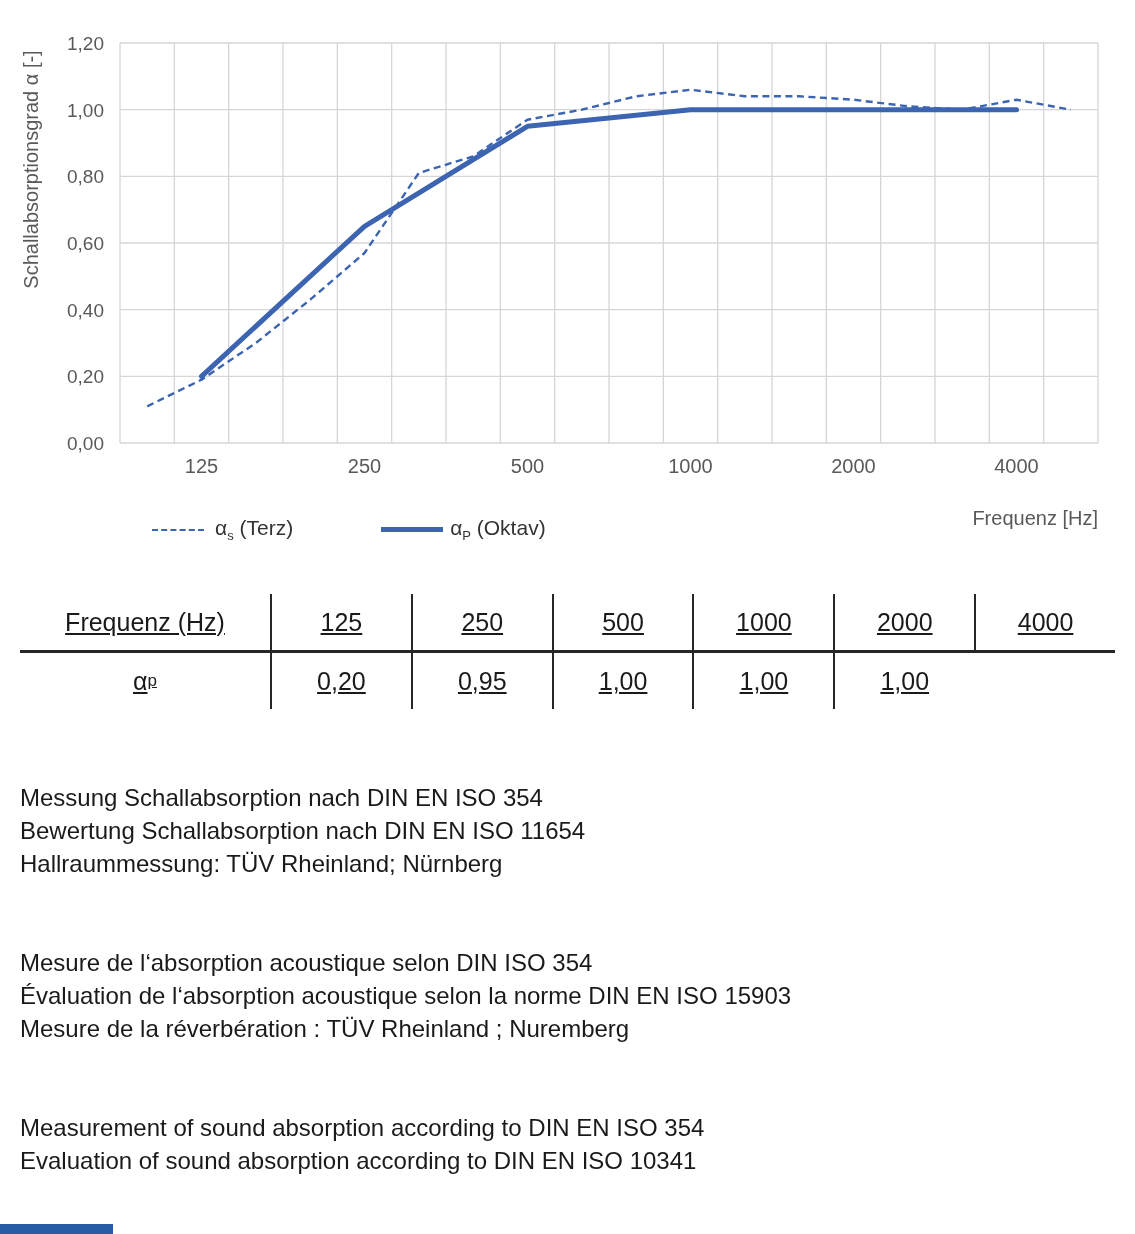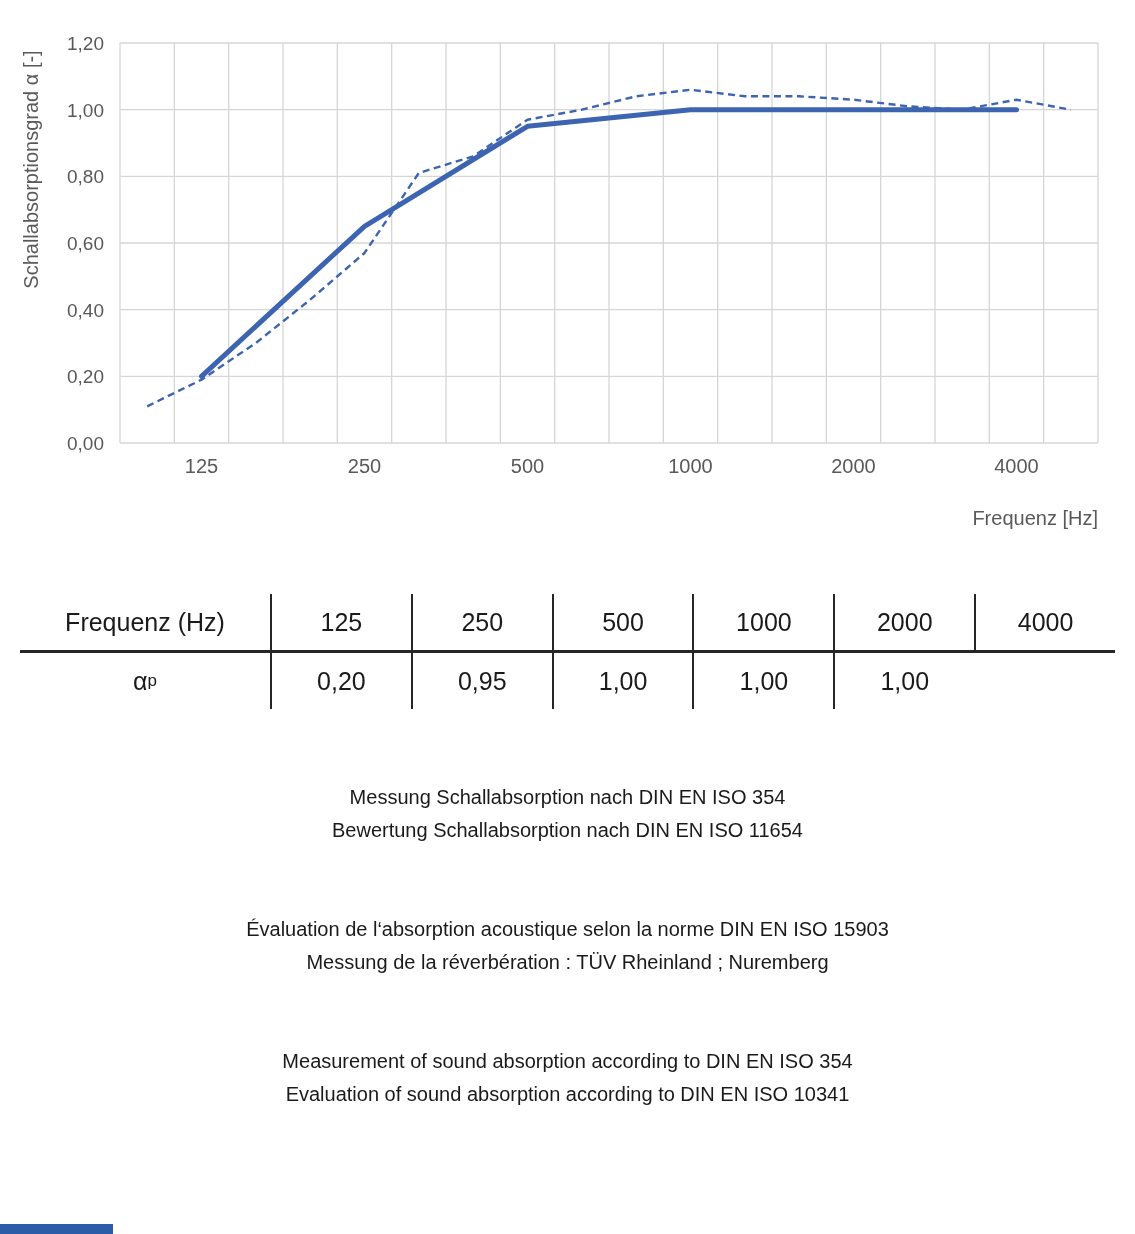--- a/index.html
+++ b/index.html
@@ -22,30 +22,30 @@
     position:absolute;top:516px;left:152px;display:flex;align-items:center;
     font-size:21px;color:#333333;white-space:pre;
   }
   .legend sub{font-size:13px;}
   .sample-dashed{width:52px;height:0;border-top:2.5px dashed #3C64B1;margin-right:11px;}
   .sample-solid{width:62px;height:5px;background:#3C64B1;margin-right:7px;margin-left:88px;}
   
   .data-table{
     margin:36px 20px 0 20px;display:grid;
     grid-template-columns:250px repeat(6,1fr);
-    font-size:25px;color:#1a1a1a;
+    font-size:25px;color:#1a1a1a;text-decoration:underline;
   }
   .data-table .cell{
     height:56px;display:flex;align-items:center;justify-content:center;
   }
   .data-table .cell.vline{border-left:2px solid #262626;}
   .data-table .cell.hline{border-bottom:3px solid #262626;}
   .data-table sub{font-size:17px;}
   
-  .notes{margin:72px 20px 0 20px;text-align:center;font-size:20px;line-height:33px;color:#1a1a1a;}
+  .notes{margin:72px 20px 0 20px;text-align:left;font-size:24px;line-height:33px;color:#1a1a1a;}
   .note-block + .note-block{margin-top:66px;}
   
   .footer-accent{
     position:absolute;left:0;bottom:0;width:113px;height:10px;background:#2B5CA8;
   }
 </style>
 </head>
 <body>
 
 <div class="chart-wrap">
@@ -93,20 +93,26 @@
         <text x="527.5" y="473">500</text>
         <text x="690.5" y="473">1000</text>
         <text x="853.5" y="473">2000</text>
         <text x="1016.5" y="473">4000</text>
       </g>
       <polyline fill="none" stroke="#3C64B1" stroke-width="5" stroke-linejoin="round" stroke-linecap="round" points="201.5,376.3 364.5,226.3 527.5,126.3 690.5,109.7 853.5,109.7 1016.5,109.7"></polyline>
       <polyline fill="none" stroke="#3C64B1" stroke-width="2.4" stroke-dasharray="7 4.5" stroke-linejoin="round" points="147.2,406.3 201.5,379.7 255.8,343.0 310.2,299.7 364.5,253.0 418.8,173.0 473.2,156.3 527.5,119.7 581.8,109.7 636.2,96.3 690.5,89.7 744.8,96.3 799.2,96.3 853.5,99.7 907.8,106.3 962.2,109.7 1016.5,99.7 1070.8,109.7"></polyline>
     </svg>
   <div class="y-axis-title">Schallabsorptionsgrad α [-]</div>
   <div class="x-axis-title">Frequenz [Hz]</div>
+  <div class="legend">
+    <span class="sample-dashed"></span>
+    <span><span>α</span><sub>s</sub><span> (Terz)</span></span>
+    <span class="sample-solid"></span>
+    <span><span>α</span><sub>P</sub><span> (Oktav)</span></span>
+  </div>
 </div>
 
 <div class="data-table">
   <div class="cell hline">Frequenz (Hz)</div>
   <div class="cell hline vline">125</div>
   <div class="cell hline vline">250</div>
   <div class="cell hline vline">500</div>
   <div class="cell hline vline">1000</div>
   <div class="cell hline vline">2000</div>
   <div class="cell hline vline">4000</div>
@@ -119,24 +125,26 @@
   <div class="cell vline">0,95</div>
   <div class="cell vline">1,00</div>
   <div class="cell vline">1,00</div>
   <div class="cell vline">1,00</div>
 </div>
 
 <div class="notes">
   <div class="note-block">
     <div>Messung Schallabsorption nach DIN EN ISO 354</div>
     <div>Bewertung Schallabsorption nach DIN EN ISO 11654</div>
+    <div>Hallraummessung: TÜV Rheinland; Nürnberg</div>
   </div>
   <div class="note-block">
+    <div>Mesure de l‘absorption acoustique selon DIN ISO 354</div>
     <div>Évaluation de l‘absorption acoustique selon la norme DIN EN ISO 15903</div>
-    <div>Messung de la réverbération : TÜV Rheinland ; Nuremberg</div>
+    <div>Mesure de la réverbération : TÜV Rheinland ; Nuremberg</div>
   </div>
   <div class="note-block">
     <div>Measurement of sound absorption according to DIN EN ISO 354</div>
     <div>Evaluation of sound absorption according to DIN EN ISO 10341</div>
   </div>
 </div>
 
 <div class="footer-accent"></div>
 
 </body></html>

